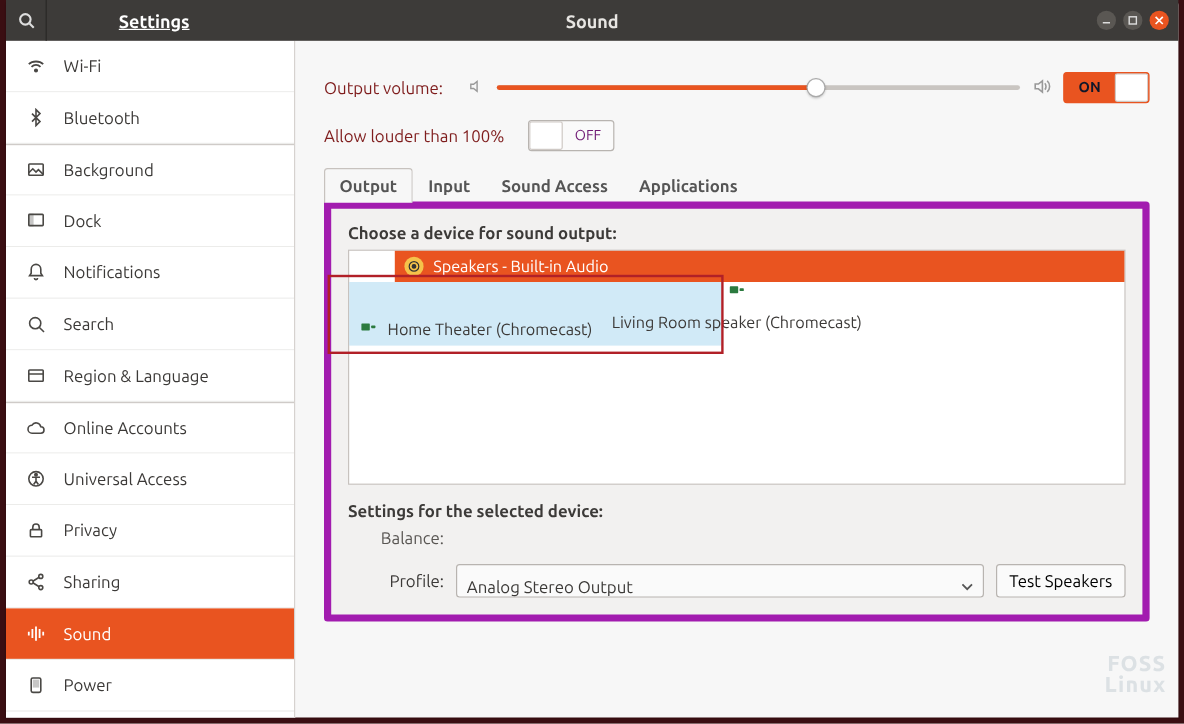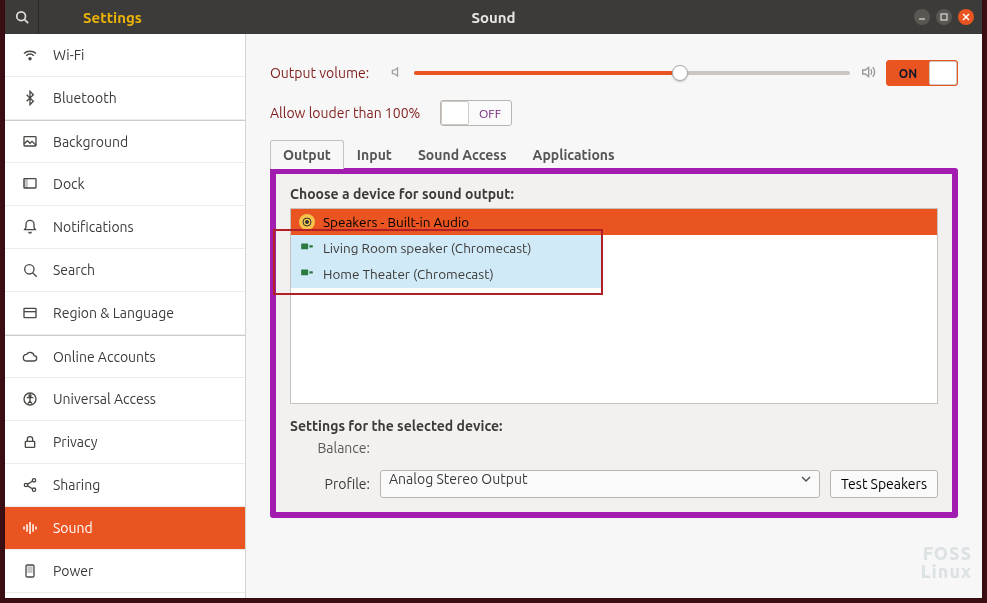--- a/index.html
+++ b/index.html
@@ -1,20 +1,20 @@
 <!DOCTYPE html>
 <html><head>
 <meta charset="utf-8">
 <style>
   * { box-sizing: border-box; margin: 0; padding: 0; font-family: Ubuntu, "Segoe UI", sans-serif; }
   body { width: 987px; height: 603px; overflow: hidden; background: #3a0e12; }
   .window { position: absolute; left: 5px; top: 0; width: 977px; height: 598px; background: #f7f7f7; border-radius: 4px 4px 0 0; box-shadow: 0 0 0 1px rgba(0,0,0,.1); }
   .titlebar { height: 34px; background: #3d3b39; display: flex; align-items: center; color: #efefef; position: relative; }
   .titlebar .search { width: 34px; height: 34px; display:flex; align-items:center; justify-content:center; border-right: 1px solid #2a2826; }
-  .titlebar .app-title { position:absolute; left: 78px; font-size: 15px; font-weight: 600; color:#eab308;}
+  .titlebar .app-title { position:absolute; left: 94px; font-size: 15px; font-weight: 600; color:#ffffff;text-decoration:underline;}
   .titlebar .page-title { position:absolute; left: 50%; transform: translateX(-50%); font-size: 15px; font-weight: 600; color:#e8e6e3;}
   .titlebar .winbtns { position:absolute; right:8px; display:flex; gap:6px; }
   .winbtn { width:16px; height:16px; border-radius:50%; display:flex; align-items:center; justify-content:center; }
   .winbtn.min, .winbtn.max { background:#5a5753; }
   .winbtn.close { background:#e95420; }
   .winbtn svg { width:8px; height:8px; }
   .body { display:flex; height: calc(100% - 34px); }
   .sidebar { width: 241px; background:#fff; border-right:1px solid #d6d2cf; overflow:hidden; }
   .sb-item { height: 43px; display:flex; align-items:center; gap:14px; padding: 0 16px; font-size:14px; color:#3c3a38; border-bottom:1px solid #ececea; background:#fff; }
   .sb-item.sep-above { border-top: 1px solid #cfcbc8; }
@@ -34,36 +34,36 @@
   .toggle .txt { flex:1; text-align:center; color:#701a75; }
   .toggle.on .txt { color:#0f172a; font-weight:600; }
   .spk-icon { color:#999; }
   .tabs { display:flex; margin-top: 10px; }
   .tab { padding: 6px 12px; font-size:14px; color:#555; border:1px solid transparent; border-bottom:none; border-radius: 3px 3px 0 0; background:transparent;font-weight:bold; }
   .tab.active { background:#f7f7f7; border-color:#c7c2be; position:relative; z-index:2; }
   .panel { border:6px solid #a21caf; border-radius: 0 3px 3px 3px; padding: 12px 14px 14px; margin-top:-1px; background:#f2f1f0; }
   .sect-label { font-weight:700; font-size:14px; margin-bottom:6px; color:#3c3a38; }
   .device-list { border:1px solid #c7c2be; background:#fff; height: 196px; position:relative; }
   .dev { height:26px; display:flex; align-items:center; gap:8px; padding:0 8px; font-size:13.5px; }
-  .dev.sel { background:#e95420; color:#000000; }
+  .dev.sel { background:#e95420; color:#ffffff;margin-left:38px; }
   .dev-ic { width:16px; height:16px; border-radius:50%; display:flex; align-items:center; justify-content:center; font-size:10px; }
   .dev.sel .dev-ic { background:#f5c24a; color:#333; }
   .dev .net-ic { color:#2b7a3f; }
   .dev + .dev { }
   .highlight-box { position:absolute; border:2px solid #b12027; pointer-events:none; }
   .annot-region { position:absolute; background:#b8dff2; opacity:.65; }
   .balance-wrap { margin-top:14px; }
   .balance-row { display:flex; align-items:center; gap:10px; font-size:14px; margin-top:4px;}
   .balance-row .lbl2 { width:80px; color:#5a5754; text-align:right;}
   .bal-slider { flex:1; position:relative; }
   .bal-track { height:4px; background:#c9c5c1; border-radius:2px; position:relative; }
   .bal-thumb { width:16px; height:16px; background:#fff; border:1px solid #aaa; border-radius:50%; position:absolute; top:50%; left:50%; transform:translate(-50%,-50%); box-shadow:0 1px 2px rgba(0,0,0,.2);}
   .bal-ends { display:flex; justify-content:space-between; font-size:13px; color:#5a5754; margin-top:2px; }
   .profile-row { display:flex; align-items:center; gap:10px; margin-top:14px; font-size:14px;}
-  .dropdown { flex:1; height:28px; border:1px solid #b8b4b0; border-radius:3px; background:#fafafa; display:flex; align-items:flex-start; padding:0 8px; justify-content:space-between;}
+  .dropdown { flex:1; height:28px; border:1px solid #b8b4b0; border-radius:3px; background:#fafafa; display:flex; align-items:flex-end; padding:0 8px; justify-content:space-between;}
   .btn { height:28px; border:1px solid #b8b4b0; border-radius:3px; background:#fafafa; padding:0 10px; font-size:14px; }
   .watermark { position:absolute; right:10px; bottom:18px; font-size:18px; font-weight:800; color:#cbd3d9; opacity:.6; letter-spacing:1px; text-align:right; line-height:1; }
 </style>
 </head>
 <body>
 
 <div class="window">
   <div class="titlebar">
     <div class="search">
       <svg viewBox="0 0 16 16" width="14" height="14" fill="none" stroke="#ddd" stroke-width="2">
@@ -264,21 +264,21 @@
           <div class="annot-region" style="left:0; top:26px; width:310px; height:53px;"></div>
           <div class="dev sel">
             <span class="dev-ic">
                 <svg width="12" height="12" viewBox="0 0 24 24" fill="none" stroke="#333" stroke-width="2">
                   <circle cx="12" cy="12" r="8"></circle>
                   <circle cx="12" cy="12" r="3" fill="#333"></circle>
                 </svg>
               </span>
             <span>Speakers - Built-in Audio</span>
           </div>
-          <div class="dev" style="position:relative;">
+          <div class="dev" style="position:relative;flex-direction:column;">
             <span class="net-ic"><svg width="16" height="14" viewBox="0 0 24 24" fill="#2b7a3f">
                   <rect x="2" y="6" width="12" height="10" rx="1"></rect>
                   <rect x="16" y="9" width="6" height="4" rx="1"></rect>
                 </svg></span>
             <span>Living Room speaker (Chromecast)</span>
           </div>
           <div class="dev" style="position:relative;">
             <span class="net-ic"><svg width="16" height="14" viewBox="0 0 24 24" fill="#2b7a3f">
                   <rect x="2" y="6" width="12" height="10" rx="1"></rect>
                   <rect x="16" y="9" width="6" height="4" rx="1"></rect>

